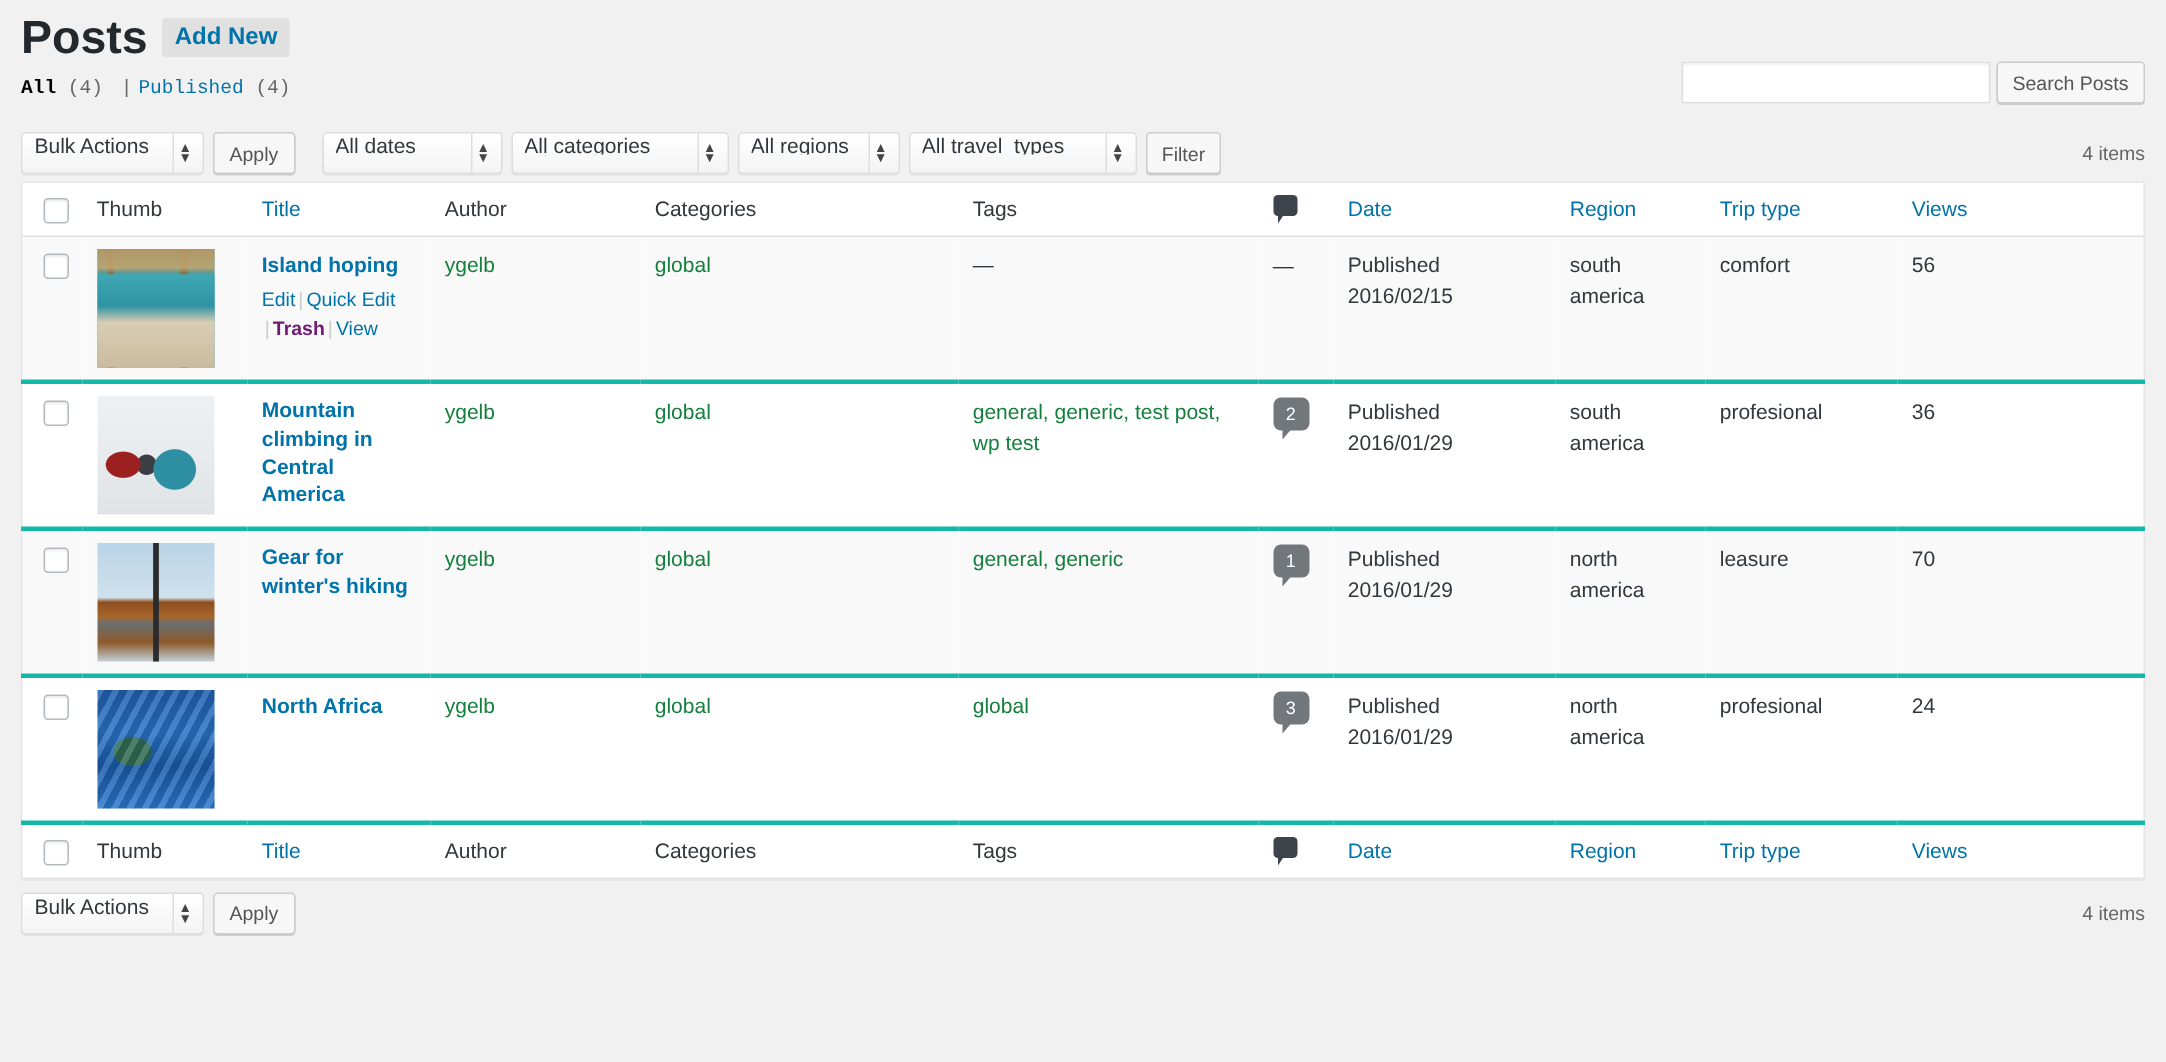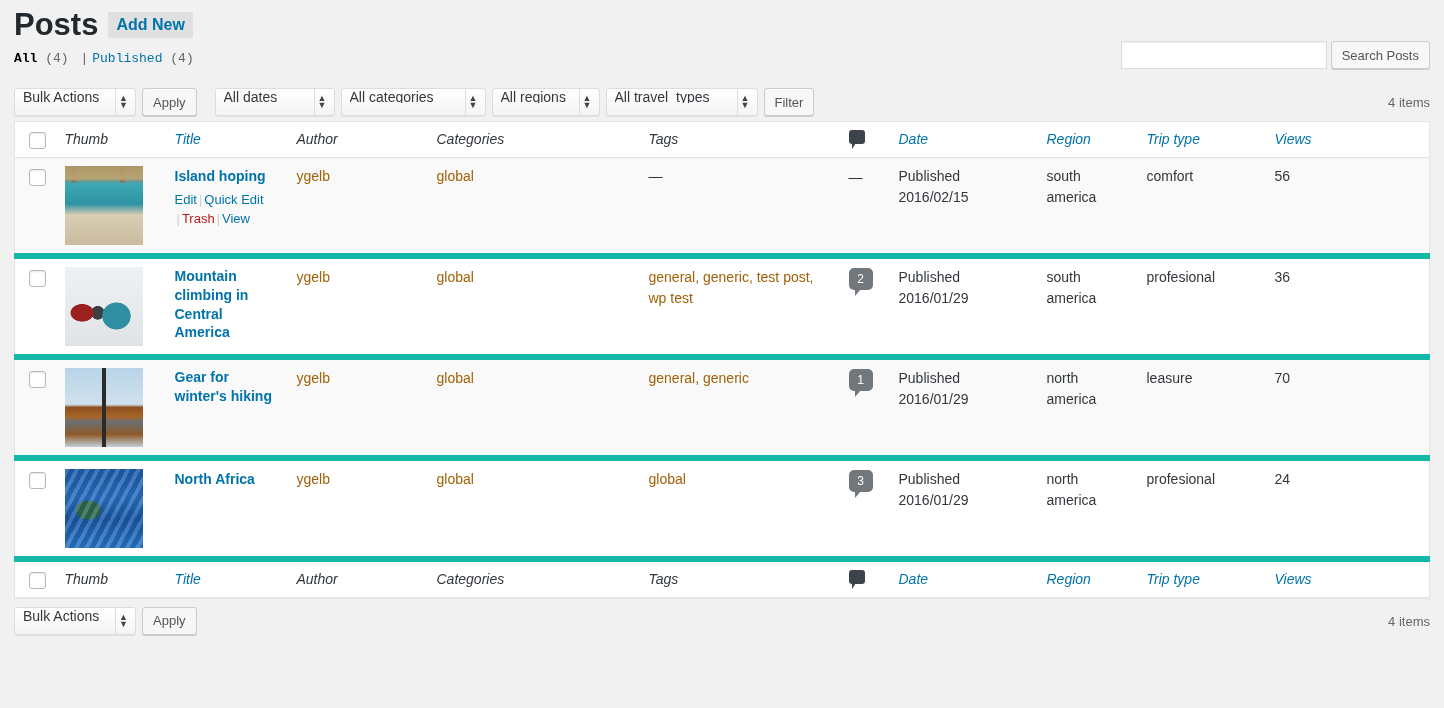--- a/index.html
+++ b/index.html
@@ -150,21 +150,20 @@
   }
   table.wp-list-table thead th,
   table.wp-list-table tfoot th {
     text-align: left;
     font-weight: 400;
     color: #32373c;
     font-size: 14px;
     padding: 8px 10px;
     vertical-align: middle;
     line-height: 1.3;
-    font-style: italic;
   }
   table.wp-list-table thead tr { border-bottom: 1px solid #e1e1e1; }
   table.wp-list-table tfoot tr { border-top: 1px solid #e1e1e1; }
   table.wp-list-table thead th a,
   table.wp-list-table tfoot th a { color: #0073aa; }
 
   th.col-cb, td.col-cb { width: 40px; padding-left: 14px !important; }
   th.col-thumb, td.col-thumb { width: 110px; }
   th.col-title, td.col-title { width: 122px; }
   th.col-author, td.col-author { width: 140px; }
@@ -176,21 +175,21 @@
   th.col-trip, td.col-trip { width: 128px; }
   th.col-views, td.col-views { width: auto; }
 
   table.wp-list-table tbody td {
     padding: 8px 10px;
     vertical-align: top;
     color: #32373c;
     line-height: 1.5;
     font-size: 14px;
   }
-  tbody tr { border-bottom: 6px solid #14b8a6; }
+  tbody tr { border-bottom: 3px solid #14b8a6; }
   tbody tr.alternate { background: #f9f9f9; }
 
   .cb-box {
     width: 17px; height: 17px;
     border: 1px solid #b4b9be;
     background: #fff;
     border-radius: 3px;
     display: inline-block;
     box-shadow: inset 0 1px 2px rgba(0,0,0,.1);
     cursor: pointer;
@@ -212,24 +211,24 @@
     line-height: 1.35;
     display: inline-block;
   }
   .row-actions {
     color: #ddd;
     font-size: 13px;
     line-height: 1.5;
     margin-top: 3px;
   }
   .row-actions a { color: #0073aa; }
-  .row-actions a.trash { color: #b91c1c; }
+  .row-actions a.trash { color: #701a75; font-weight: bold; }
   .row-actions .divider { color: #ccc; padding: 0 2px; }
 
-  td.col-tags a, td.col-cats a, td.col-author a { color: #a16207; text-align: center; }
+  td.col-tags a, td.col-cats a, td.col-author a { color: #15803d; text-align: center; }
   td.col-tags, td.col-cats { line-height: 1.5; }
   .dash { color: #32373c; }
 
   
   .comment-bubble-icon {
     display: inline-block;
     width: 16px; height: 14px;
     background: #3c434a;
     border-radius: 3px;
     position: relative;

